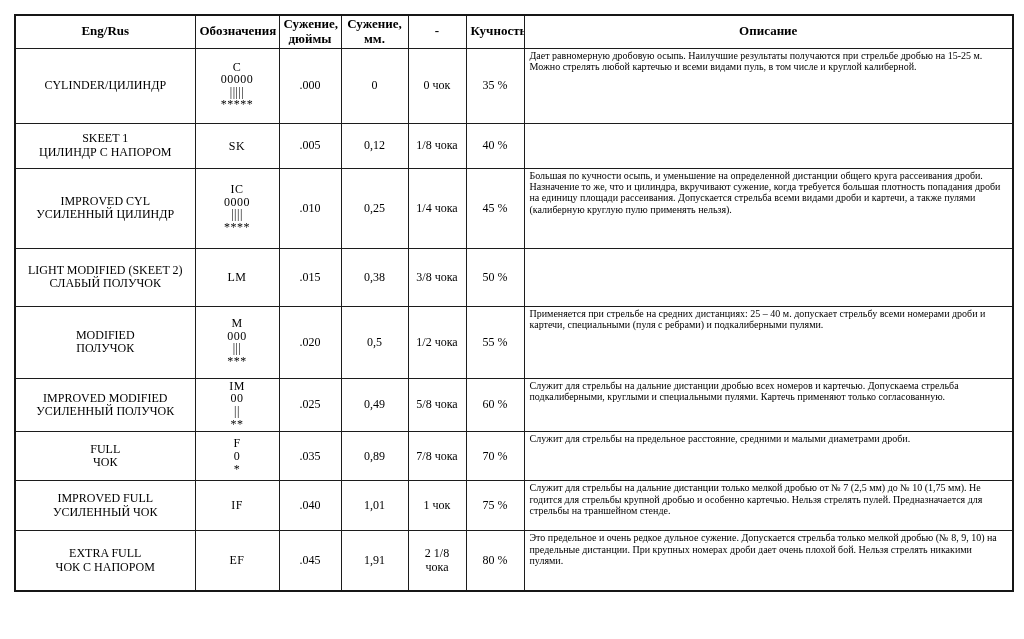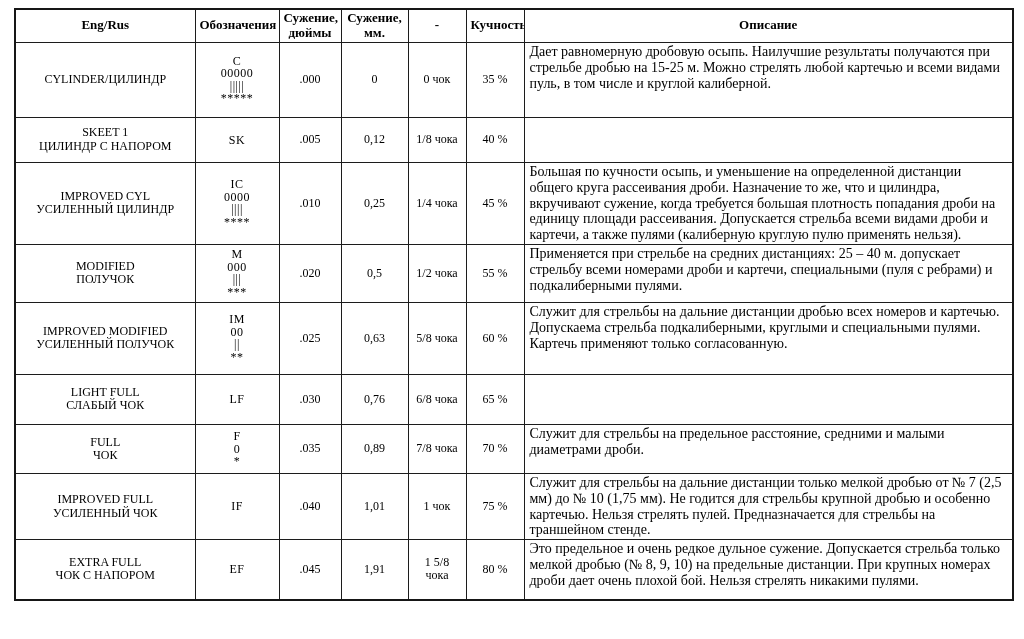--- a/index.html
+++ b/index.html
@@ -7,21 +7,21 @@
     padding: 0;
     width: 1024px;
     height: 639px;
     background: #ffffff;
     font-family: "Liberation Serif", serif;
     color: #000000;
   }
   .table-wrap {
     position: absolute;
     left: 14px;
-    top: 8px;
+    top: 14px;
   }
   table.choke-table {
     border-collapse: collapse;
     table-layout: fixed;
     width: 998px;
     border: 2px solid #161616;
   }
   .choke-table th, .choke-table td {
     border: 1.6px solid #1c1c1c;
     padding: 1px 4px;
@@ -50,21 +50,21 @@
     letter-spacing: 0.5px;
   }
   td.name-cell {
     font-size: 12px;
     text-align: center;
   }
   td.nw { white-space: pre-line; }
   td.desc {
     text-align: left;
     vertical-align: top;
-    font-size: 14px;
+    font-size: 10px;
     line-height: 1.13;
     padding: 1px 5px 1px 5px;
   }
   
   thead tr { height: 30px; }
   tbody tr:nth-child(1)  { height: 75px; }
   tbody tr:nth-child(2)  { height: 45px; }
   tbody tr:nth-child(3)  { height: 80px; }
   tbody tr:nth-child(4)  { height: 58px; }
   tbody tr:nth-child(5)  { height: 72px; }
@@ -131,54 +131,54 @@
 0000
 ||||
 ****</td>
           <td class="c">.010</td>
           <td class="c">0,25</td>
           <td class="c nw">1/4 чока</td>
           <td class="c">45 %</td>
           <td class="desc">Большая по кучности осыпь, и уменьшение на определенной дистанции общего круга рассеивания дроби. Назначение то же, что и цилиндра, вкручивают сужение, когда требуется большая плотность попадания дроби на единицу площади рассеивания. Допускается стрельба всеми видами дроби и картечи, а также пулями (калиберную круглую пулю применять нельзя).</td>
         </tr>
         <tr>
+          <td class="c name-cell">LIGHT MODIFIED (SKEET 2)
+СЛАБЫЙ ПОЛУЧОК</td>
+          <td class="c desig-cell">LM</td>
+          <td class="c">.015</td>
+          <td class="c">0,38</td>
+          <td class="c nw">3/8 чока</td>
+          <td class="c">50 %</td>
+          <td class="desc"></td>
+        </tr>
+        <tr>
           <td class="c name-cell">MODIFIED
 ПОЛУЧОК</td>
           <td class="c desig-cell">M
 000
 |||
 ***</td>
           <td class="c">.020</td>
           <td class="c">0,5</td>
           <td class="c nw">1/2 чока</td>
           <td class="c">55 %</td>
           <td class="desc">Применяется при стрельбе на средних дистанциях: 25 – 40 м. допускает стрельбу всеми номерами дроби и картечи, специальными (пуля с ребрами) и подкалиберными пулями.</td>
         </tr>
         <tr>
           <td class="c name-cell">IMPROVED MODIFIED
 УСИЛЕННЫЙ ПОЛУЧОК</td>
           <td class="c desig-cell">IM
 00
 ||
 **</td>
           <td class="c">.025</td>
-          <td class="c">0,63</td>
+          <td class="c">0,49</td>
           <td class="c nw">5/8 чока</td>
           <td class="c">60 %</td>
           <td class="desc">Служит для стрельбы на дальние дистанции дробью всех номеров и картечью. Допускаема стрельба подкалиберными, круглыми и специальными пулями. Картечь применяют только согласованную.</td>
-        </tr>
-        <tr>
-          <td class="c name-cell">LIGHT FULL
-СЛАБЫЙ ЧОК</td>
-          <td class="c desig-cell">LF</td>
-          <td class="c">.030</td>
-          <td class="c">0,76</td>
-          <td class="c nw">6/8 чока</td>
-          <td class="c">65 %</td>
-          <td class="desc"></td>
         </tr>
         <tr>
           <td class="c name-cell">FULL
 ЧОК</td>
           <td class="c desig-cell">F
 0
 *</td>
           <td class="c">.035</td>
           <td class="c">0,89</td>
           <td class="c nw">7/8 чока</td>
@@ -194,19 +194,19 @@
           <td class="c nw">1 чок</td>
           <td class="c">75 %</td>
           <td class="desc">Служит для стрельбы на дальние дистанции только мелкой дробью от № 7 (2,5 мм) до № 10 (1,75 мм). Не годится для стрельбы крупной дробью и особенно картечью. Нельзя стрелять пулей. Предназначается для стрельбы на траншейном стенде.</td>
         </tr>
         <tr>
           <td class="c name-cell">EXTRA FULL
 ЧОК С НАПОРОМ</td>
           <td class="c desig-cell">EF</td>
           <td class="c">.045</td>
           <td class="c">1,91</td>
-          <td class="c nw">1 5/8 чока</td>
+          <td class="c nw">2 1/8 чока</td>
           <td class="c">80 %</td>
           <td class="desc">Это предельное и очень редкое дульное сужение. Допускается стрельба только мелкой дробью (№ 8, 9, 10) на предельные дистанции. При крупных номерах дроби дает очень плохой бой. Нельзя стрелять никакими пулями.</td>
         </tr>
       </tbody>
   </table>
 </div>
 
 </body></html>

